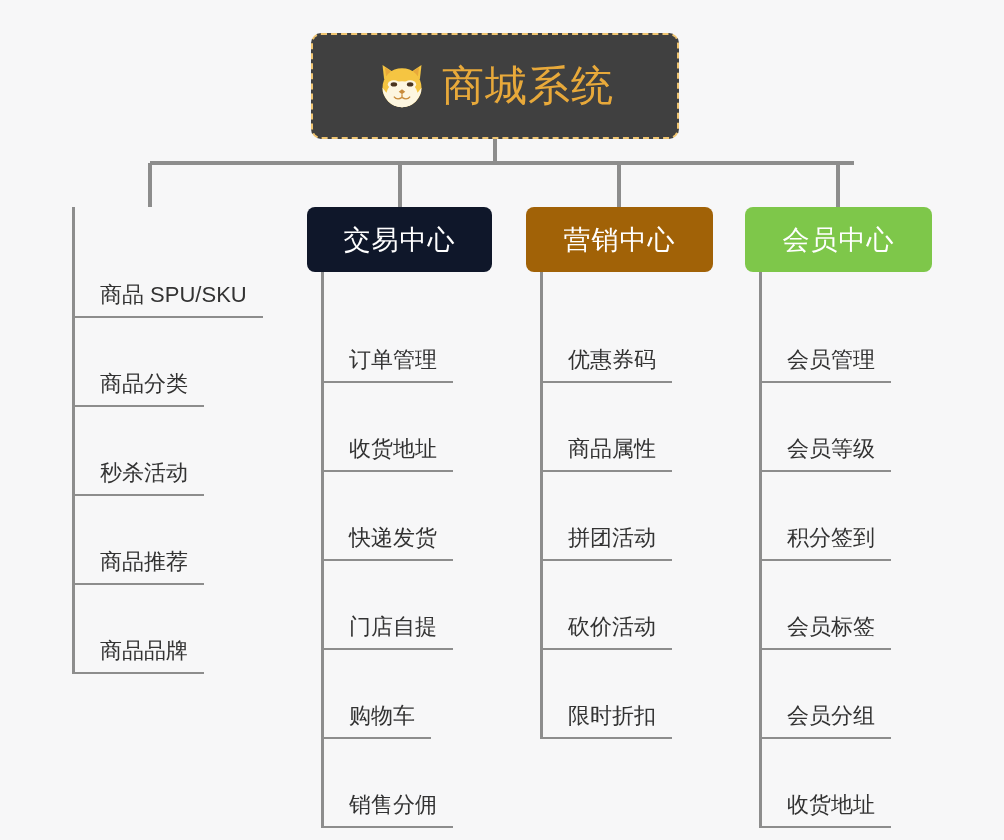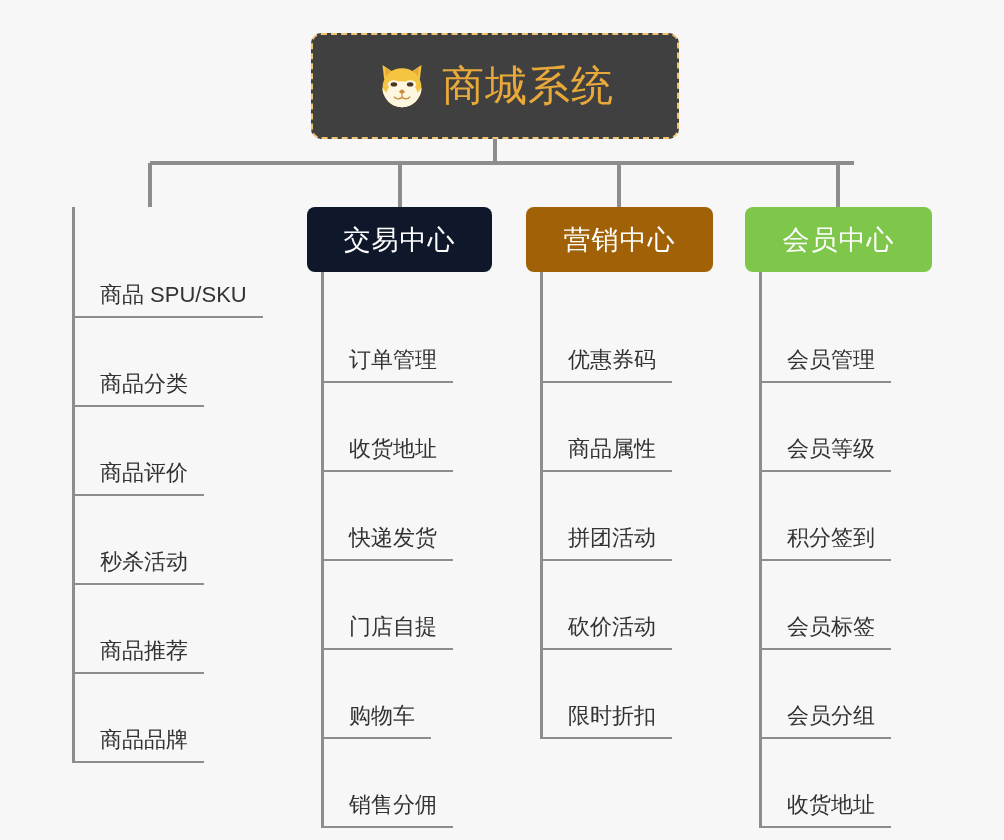--- a/index.html
+++ b/index.html
@@ -177,23 +177,20 @@
   <div class="branch branch-1">
     <div class="branch-body">
       <div class="spine"></div>
       <div class="leaf">
           <span class="leaf-label">商品 SPU/SKU</span>
         </div>
       <div class="leaf">
           <span class="leaf-label">商品分类</span>
         </div>
       <div class="leaf">
-          <span class="leaf-label">商品评价</span>
-        </div>
-      <div class="leaf">
           <span class="leaf-label">秒杀活动</span>
         </div>
       <div class="leaf">
           <span class="leaf-label">商品推荐</span>
         </div>
       <div class="leaf">
           <span class="leaf-label">商品品牌</span>
         </div>
     </div>
   </div>

